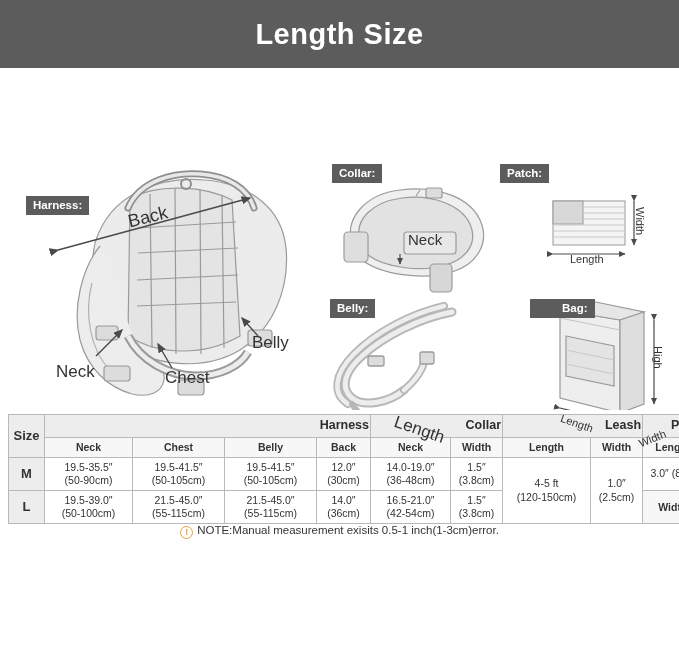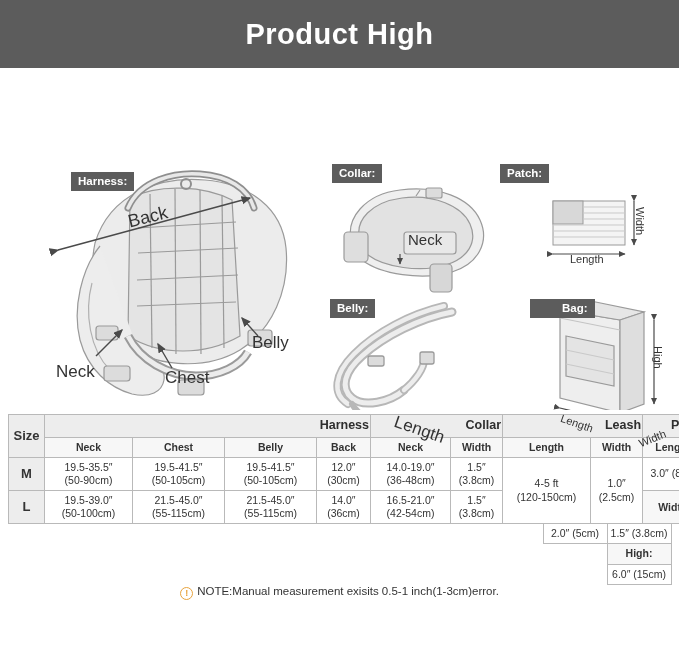--- a/index.html
+++ b/index.html
@@ -114,21 +114,21 @@
     line-height: 11px;
     font-weight: bold;
     margin-right: 4px;
     vertical-align: -1px;
   }
 </style>
 </head>
 <body>
 
 <div class="header">
-  <div class="header-title">Product High</div>
+  <div class="header-title">Length Size</div>
 </div>
 
 <div class="illus">
 
   <svg class="art" width="679" height="342" viewBox="0 0 679 342">
     <defs>
       <marker id="ah" markerWidth="8" markerHeight="8" refX="6" refY="3" orient="auto">
         <path d="M0,0 L7,3 L0,6 z" fill="#4a4a4a"></path>
       </marker>
       <marker id="ahs" markerWidth="6" markerHeight="6" refX="5" refY="2.5" orient="auto">
@@ -230,21 +230,21 @@
       <path d="M566,268 L614,278 L614,318 L566,308 Z" fill="#e4e4e4"></path>
       <path d="M566,282 L614,292 M566,296 L614,306" fill="none" stroke="#c9c9c9"></path>
       <path d="M560,250 L620,262" fill="none" stroke="#c4c4c4"></path>
       <rect x="576" y="234" width="16" height="7" rx="2" fill="#d4d4d4"></rect>
     </g>
     <line x1="654" y1="252" x2="654" y2="336" stroke="#4a4a4a" stroke-width="1.2" marker-start="url(#ahs)" marker-end="url(#ahs)"></line>
     <line x1="560" y1="340" x2="618" y2="354" stroke="#4a4a4a" stroke-width="1.2" marker-start="url(#ahs)" marker-end="url(#ahs)"></line>
     <line x1="626" y1="356" x2="644" y2="344" stroke="#4a4a4a" stroke-width="1.2" marker-start="url(#ahs)" marker-end="url(#ahs)"></line>
   </svg>
 
-  <div class="tag" style="left:26px; top:104px;margin-left:45px;">Harness:</div>
+  <div class="tag" style="left:26px; top:128px;">Harness:</div>
   <div class="tag" style="left:332px; top:96px;">Collar:</div>
   <div class="tag" style="left:500px; top:96px;">Patch:</div>
   <div class="tag" style="left:330px; top:231px;">Belly:</div>
   <div class="tag" style="left:530px; top:231px;padding-left:32px;">Bag:</div>
 
   <div class="dim-label rot-back" style="left:126px; top:144px; font-size:18px;">Back</div>
   <div class="dim-label" style="left:56px; top:294px; font-size:17px;">Neck</div>
   <div class="dim-label" style="left:165px; top:300px; font-size:17px;">Chest</div>
   <div class="dim-label" style="left:252px; top:265px; font-size:17px;">Belly</div>
 
@@ -318,41 +318,17 @@
         <td>21.5-45.0″<br>(55-115cm)</td>
         <td>14.0″<br>(36cm)</td>
         <td>16.5-21.0″<br>(42-54cm)</td>
         <td>1.5″<br>(3.8cm)</td>
         <td class="pbcell">Width:</td>
 
       </tr>
     </tbody>
   </table>
 
-  <table class="spec" style="width:663px; margin-top:-1px;">
-    <colgroup>
-      <col style="width:535px">
-      <col style="width:64px">
-      <col style="width:64px">
-    </colgroup>
-    <tbody>
-      <tr>
-        <td style="border:none"></td>
-        <td>2.0″ (5cm)</td>
-        <td>1.5″ (3.8cm)</td>
-      </tr>
-      <tr>
-        <td style="border:none"></td>
-        <td style="border:none"></td>
-        <td class="pbcell">High:</td>
-      </tr>
-      <tr>
-        <td style="border:none"></td>
-        <td style="border:none"></td>
-        <td>6.0″ (15cm)</td>
-      </tr>
-    </tbody>
-  </table>
 
   <div class="note">
     <span class="warn">!</span><span>NOTE:Manual measurement exisits 0.5-1 inch(1-3cm)error.</span>
   </div>
 </div>
 
 </body></html>

